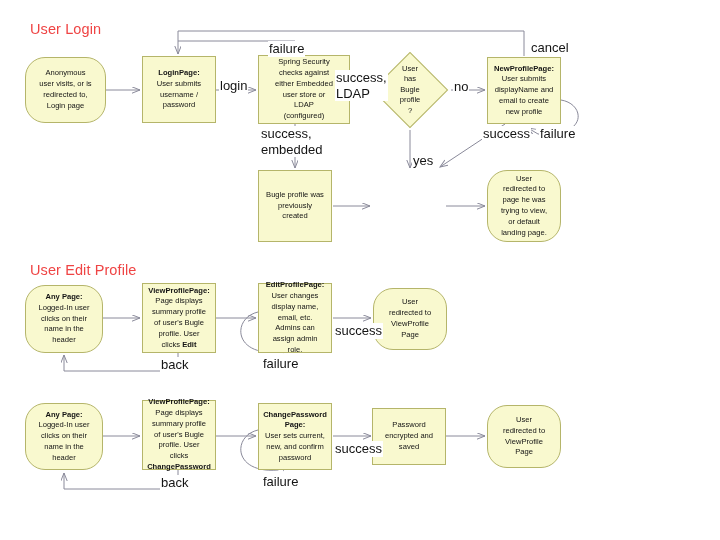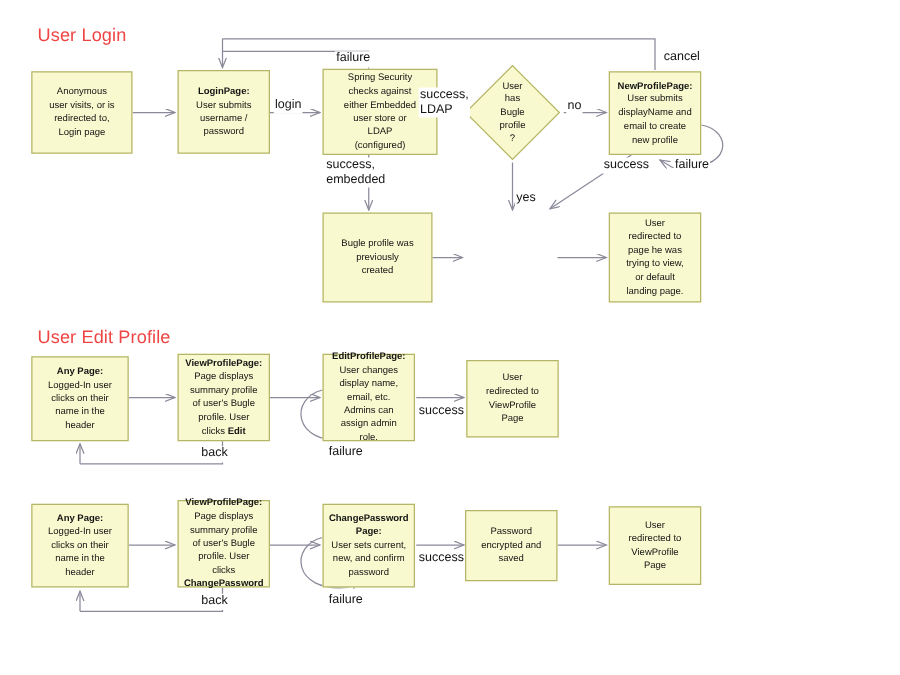--- a/index.html
+++ b/index.html
@@ -32,21 +32,21 @@
     display:flex;
     align-items:center;
     justify-content:center;
     text-align:center;
     padding:2px 3px;
     font-size:7.6px;
     line-height:1.42;
     color:#141414;
     font-family:"Liberation Sans", sans-serif;
   }
-  .node.round{border-radius:0;}
+  .node.round{border-radius:20px;}
   .node .txt{display:block;width:100%;}
   .node b{font-weight:bold;text-align:center;}
 
   
   .diamond{
     position:absolute;
     box-sizing:border-box;
     background:#f9f9cf;
     border:1px solid #b5b56a;
     transform:rotate(45deg);
@@ -56,21 +56,21 @@
     display:flex;align-items:center;justify-content:center;
     text-align:center;
     font-size:7.6px;line-height:1.38;color:#141414;
     font-family:"Liberation Sans", sans-serif;
     pointer-events:none;
   }
 
   
   .elabel{
     position:absolute;
-    font-size:10px;
+    font-size:13px;
     color:#141414;
     background:#ffffff;
     line-height:1.25;
     white-space:nowrap;
     font-family:"Liberation Sans", sans-serif;
     padding:0 1px;
   }
 
   svg.edges{position:absolute;left:0;top:0;width:720px;height:540px;overflow:visible;}
   svg.edges line, svg.edges path, svg.edges polyline{
@@ -151,21 +151,21 @@
 
   <div class="diamond" style="left:383px;top:63px;width:54px;height:54px;"></div>
   <div class="diamond-label" style="left:383px;top:60px;width:54px;height:60px;">
     <span>User<br>has<br>Bugle<br>profile<br>?</span>
   </div>
 
   <div class="node" style="left:487px;top:57px;width:74px;height:67px;">
     <span class="txt"><b>NewProfilePage:</b><br>User submits<br>displayName and<br>email to create<br>new profile</span>
   </div>
 
-  <div class="node" style="left:258px;top:170px;width:88px;height:72px;">
+  <div class="node" style="left:258px;top:170px;width:74px;height:72px;">
     <span class="txt">Bugle profile was<br>previously<br>created</span>
   </div>
 
 
   <div class="node round" style="left:487px;top:170px;width:74px;height:72px;">
     <span class="txt">User<br>redirected to<br>page he was<br>trying to view,<br>or default<br>landing page.</span>
   </div>
 
   <div class="elabel" style="left:219px;top:78px;">login</div>
   <div class="elabel" style="left:268px;top:41px;">failure</div>

